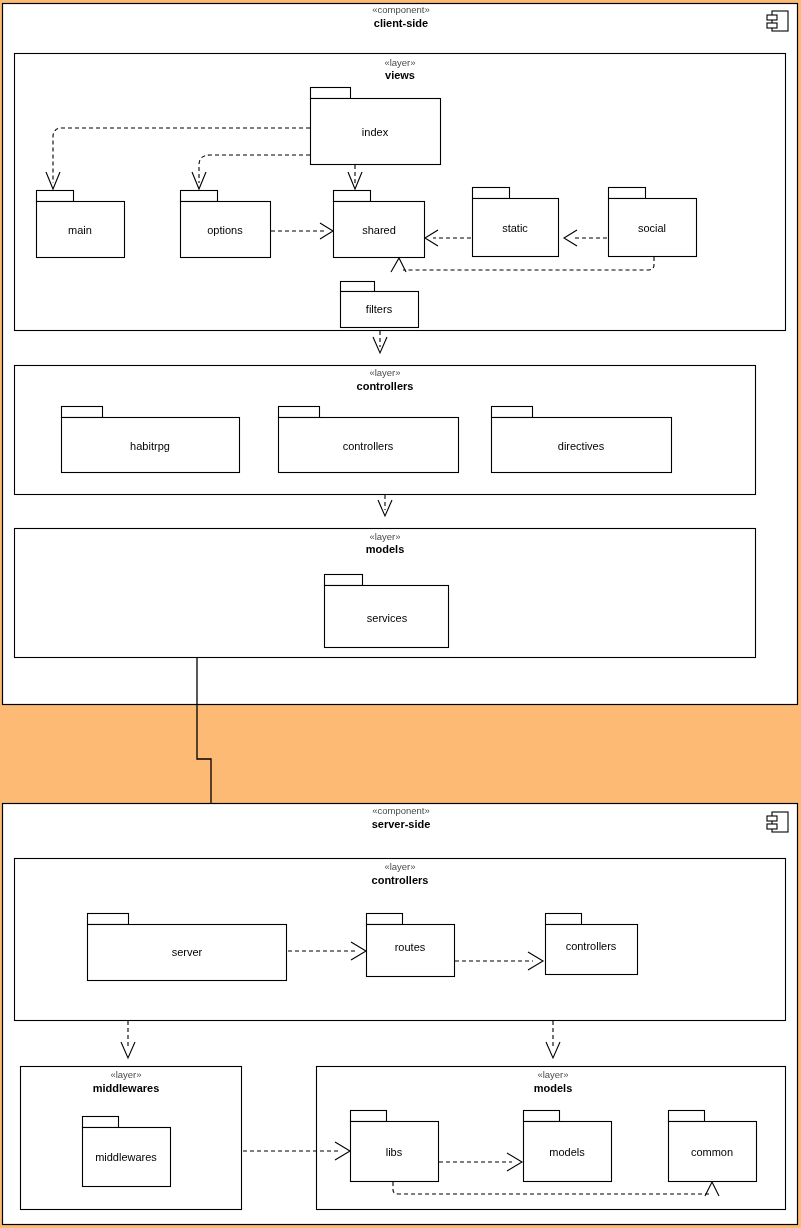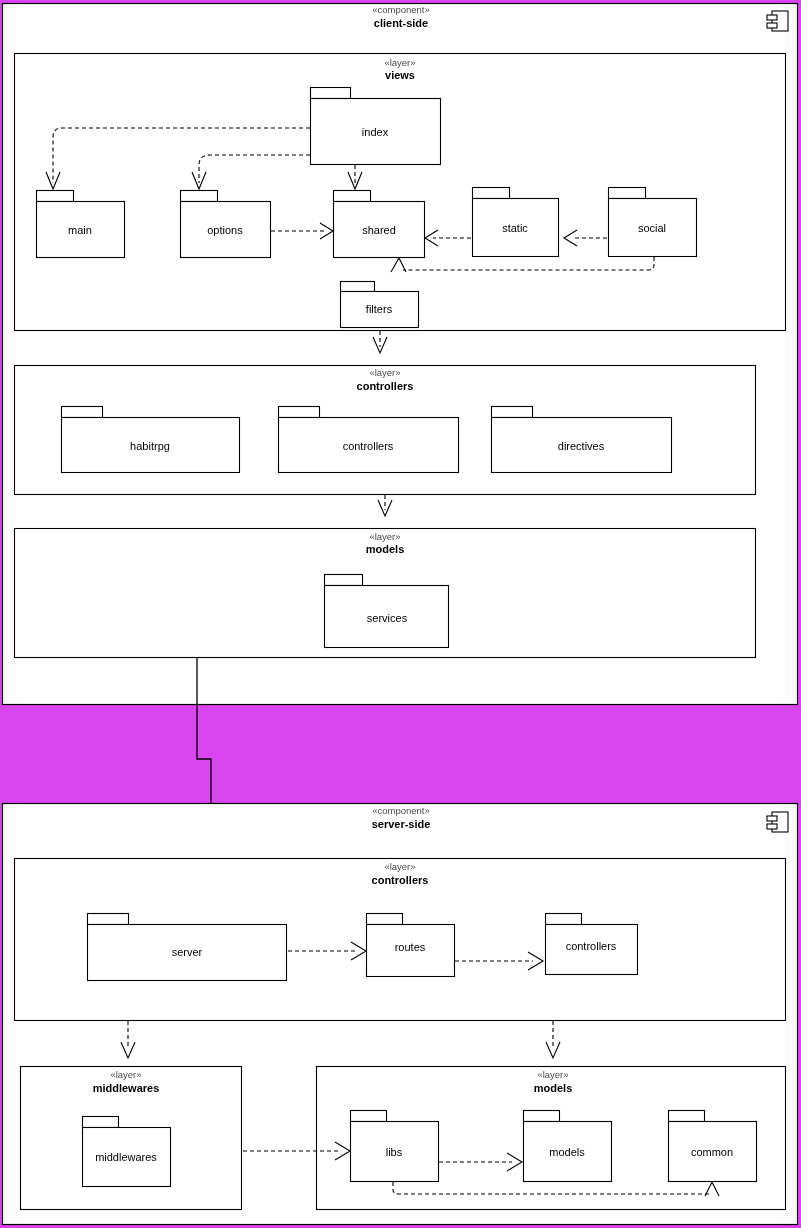--- a/index.html
+++ b/index.html
@@ -7,21 +7,21 @@
     padding: 0;
     background: #ffffff;
   }
   body {
     font-family: "Liberation Sans", sans-serif;
   }
   #diagram-root {
     position: relative;
     width: 801px;
     height: 1228px;
-    background: #d946ef;
+    background: #fdba74;
     overflow: hidden;
   }
   svg#uml-canvas {
     position: absolute;
     left: 0;
     top: 0;
     width: 801px;
     height: 1228px;
   }
   .frame-rect {

